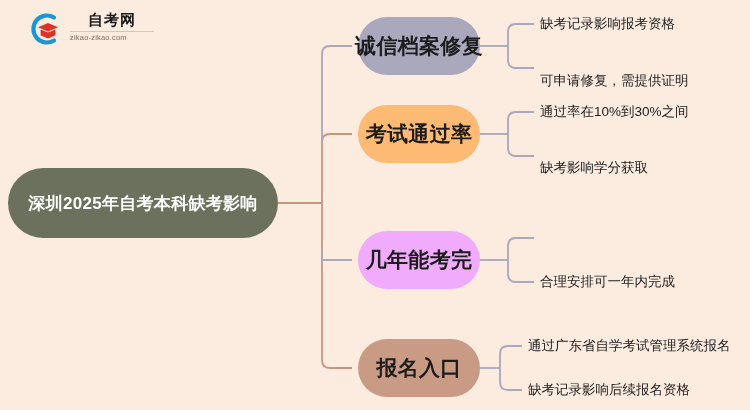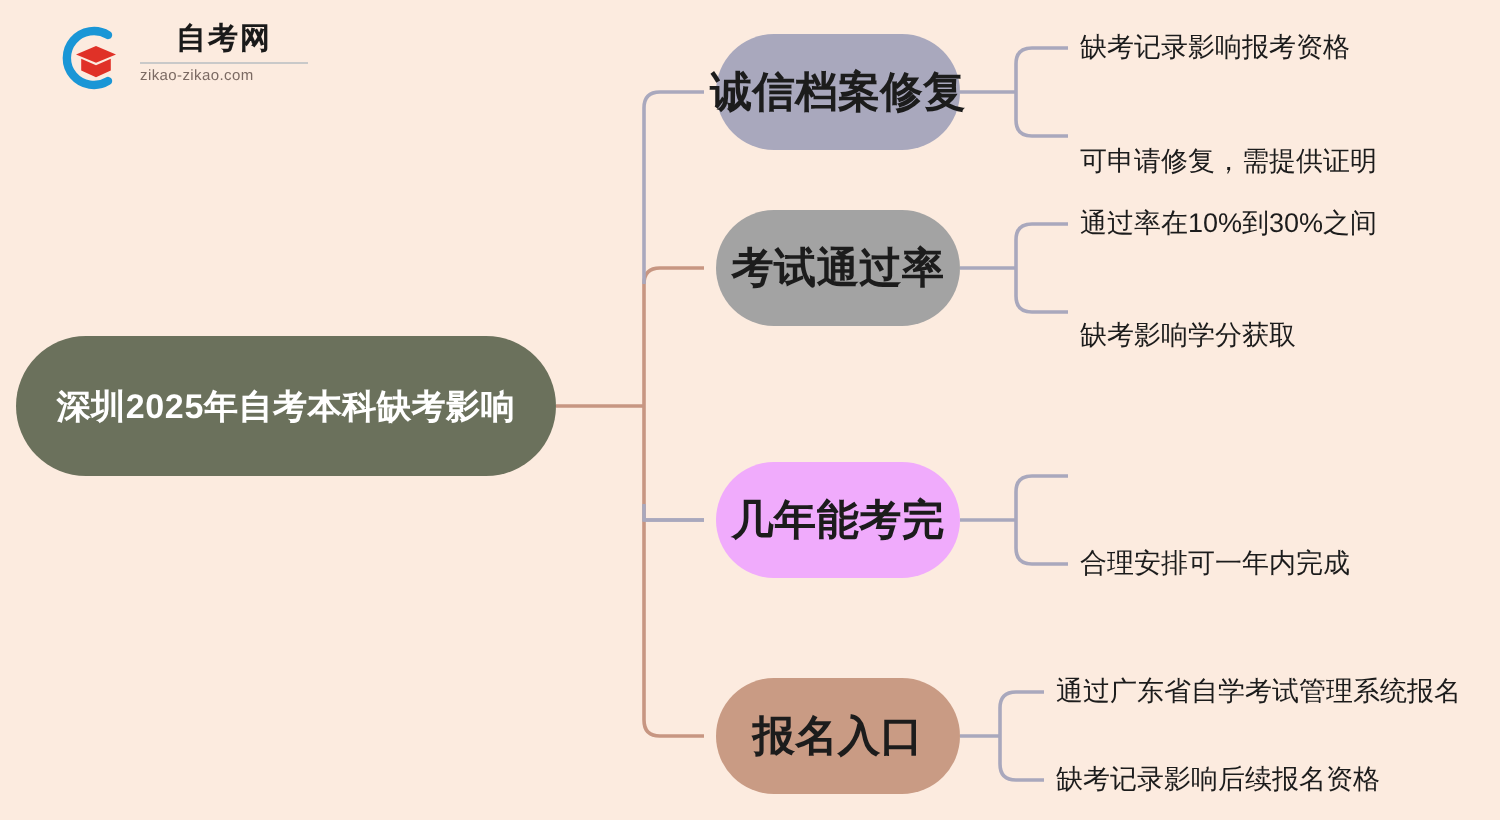--- a/index.html
+++ b/index.html
@@ -183,21 +183,21 @@
   <div class="root-node">
     <span class="root-label">深圳2025年自考本科缺考影响</span>
   </div>
 
   <div class="branch-node" style="left:358px; top:17px; background:#a9a8bd;">
     <span class="branch-label">诚信档案修复</span>
   </div>
   <div class="leaf" style="left:540px; top:15px;">缺考记录影响报考资格</div>
   <div class="leaf" style="left:540px; top:59px;margin-top:13px;">可申请修复，需提供证明</div>
 
-  <div class="branch-node" style="left:358px; top:105px; background:#a3a3a3;text-align:right;">
+  <div class="branch-node" style="left:358px; top:105px; background:#fdba74;text-align:right;">
     <span class="branch-label">考试通过率</span>
   </div>
   <div class="leaf" style="left:540px; top:103px;">通过率在10%到30%之间</div>
   <div class="leaf" style="left:540px; top:147px;margin-top:12px;">缺考影响学分获取</div>
 
   <div class="branch-node" style="left:358px; top:231px; background:#f0abfc;">
     <span class="branch-label">几年能考完</span>
   </div>
   <div class="leaf" style="left:540px; top:273px;">合理安排可一年内完成</div>
 

